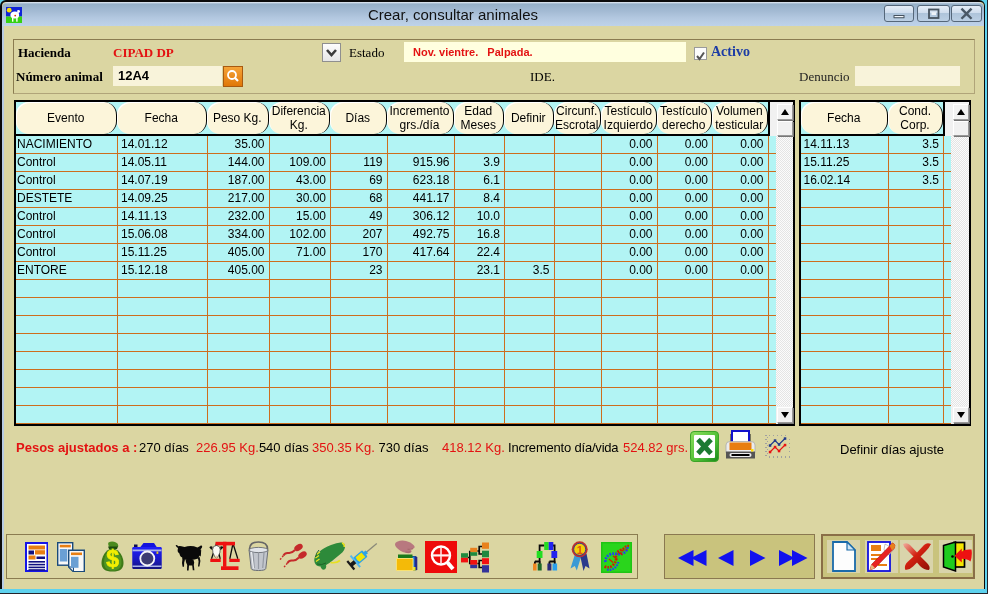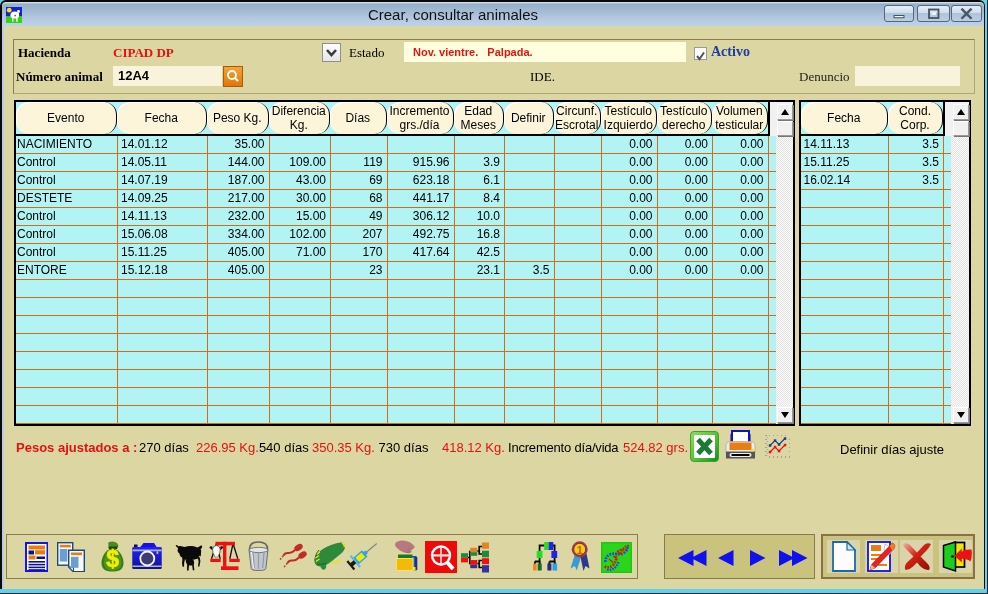--- a/index.html
+++ b/index.html
@@ -230,21 +230,21 @@
 <div class="dcell num" style="left:437.5px;width:46.5px;top:124.00px;">16.8</div>
 <div class="dcell num" style="left:585px;width:51.5px;top:124.00px;">0.00</div>
 <div class="dcell num" style="left:640.5px;width:51.5px;top:124.00px;">0.00</div>
 <div class="dcell num" style="left:696px;width:51.5px;top:124.00px;">0.00</div>
 <div class="dcell" style="left:1px;width:98.5px;top:142.00px;">Control</div>
 <div class="dcell" style="left:105.0px;width:85.0px;top:142.00px;">15.11.25</div>
 <div class="dcell num" style="left:191px;width:57.5px;top:142.00px;">405.00</div>
 <div class="dcell num" style="left:252.5px;width:57.5px;top:142.00px;">71.00</div>
 <div class="dcell num" style="left:314px;width:52.5px;top:142.00px;">170</div>
 <div class="dcell num" style="left:370.5px;width:63.0px;top:142.00px;">417.64</div>
-<div class="dcell num" style="left:437.5px;width:46.5px;top:142.00px;">42.5</div>
+<div class="dcell num" style="left:437.5px;width:46.5px;top:142.00px;">22.4</div>
 <div class="dcell num" style="left:585px;width:51.5px;top:142.00px;">0.00</div>
 <div class="dcell num" style="left:640.5px;width:51.5px;top:142.00px;">0.00</div>
 <div class="dcell num" style="left:696px;width:51.5px;top:142.00px;">0.00</div>
 <div class="dcell" style="left:1px;width:98.5px;top:160.00px;">ENTORE</div>
 <div class="dcell" style="left:105.0px;width:85.0px;top:160.00px;">15.12.18</div>
 <div class="dcell num" style="left:191px;width:57.5px;top:160.00px;">405.00</div>
 <div class="dcell num" style="left:314px;width:52.5px;top:160.00px;">23</div>
 <div class="dcell num" style="left:437.5px;width:46.5px;top:160.00px;">23.1</div>
 <div class="dcell num" style="left:488px;width:45.5px;top:160.00px;">3.5</div>
 <div class="dcell num" style="left:585px;width:51.5px;top:160.00px;">0.00</div>

